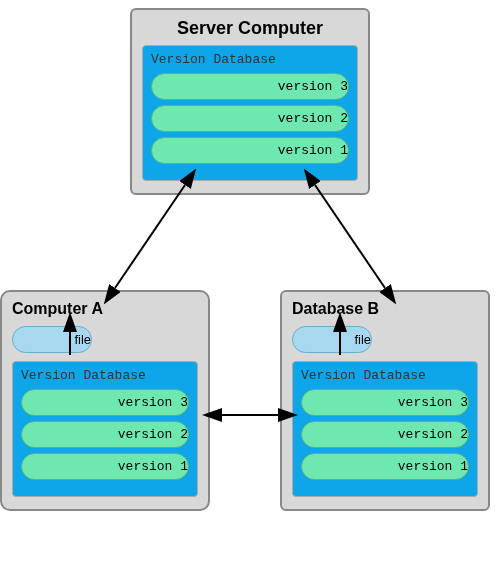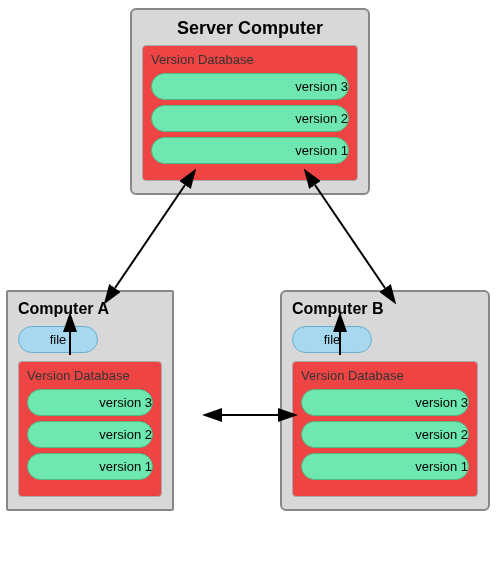--- a/index.html
+++ b/index.html
@@ -32,24 +32,25 @@
 
     .server-title {
       font-weight: bold;
       font-size: 18px;
       text-align: center;
       margin-bottom: 6px;
       color: #000;
     }
 
     .db-inner {
-      background: #ef4444;
+      background: #0ea5e9;
       border: 1px solid #aaa;
       border-radius: 4px;
       padding: 6px 8px 8px 8px;
+      font-family: Liberation Mono, monospace;
     }
 
     .db-label {
       font-size: 13px;
       color: #333;
       margin-bottom: 6px;
       text-align: left;
     }
 
     .version-pill {
@@ -61,25 +62,25 @@
       font-size: 13px;
       color: #000;
       margin-bottom: 5px;
     }
     .version-pill:last-child { margin-bottom: 8px; }
 
     
     .comp-a-box {
       position: absolute;
       top: 290px;
-      left: 6px;
-      width: 168px;
+      left: 0;
+      width: 210px;
       background: #d8d8d8;
       border: 2px solid #888;
-      border-radius: 2px;
+      border-radius: 10px;
       padding: 8px 10px 12px 10px;
     }
 
     
     .comp-b-box {
       position: absolute;
       top: 290px;
       left: 280px;
       width: 210px;
       background: #d8d8d8;
@@ -93,21 +94,21 @@
       font-size: 16px;
       text-align: left;
       margin-bottom: 8px;
       color: #000;
     }
 
     .file-pill {
       background: #a8d8f0;
       border: 1px solid #6aadcc;
       border-radius: 20px;
-      text-align: center;
+      text-align: right;
       padding: 5px 0;
       font-size: 13px;
       color: #000;
       margin-bottom: 8px;
       width: 80px;
     }
 
     
     .arrows-svg {
       position: absolute;
@@ -138,21 +139,21 @@
     <div class="file-pill">file</div>
     <div class="db-inner">
       <div class="db-label">Version Database</div>
       <div class="version-pill">version 3</div>
       <div class="version-pill">version 2</div>
       <div class="version-pill">version 1</div>
     </div>
   </div>
 
   <div class="comp-b-box">
-    <div class="comp-title">Computer B</div>
+    <div class="comp-title">Database B</div>
     <div class="file-pill">file</div>
     <div class="db-inner">
       <div class="db-label">Version Database</div>
       <div class="version-pill">version 3</div>
       <div class="version-pill">version 2</div>
       <div class="version-pill">version 1</div>
     </div>
   </div>
 
   <svg class="arrows-svg">

